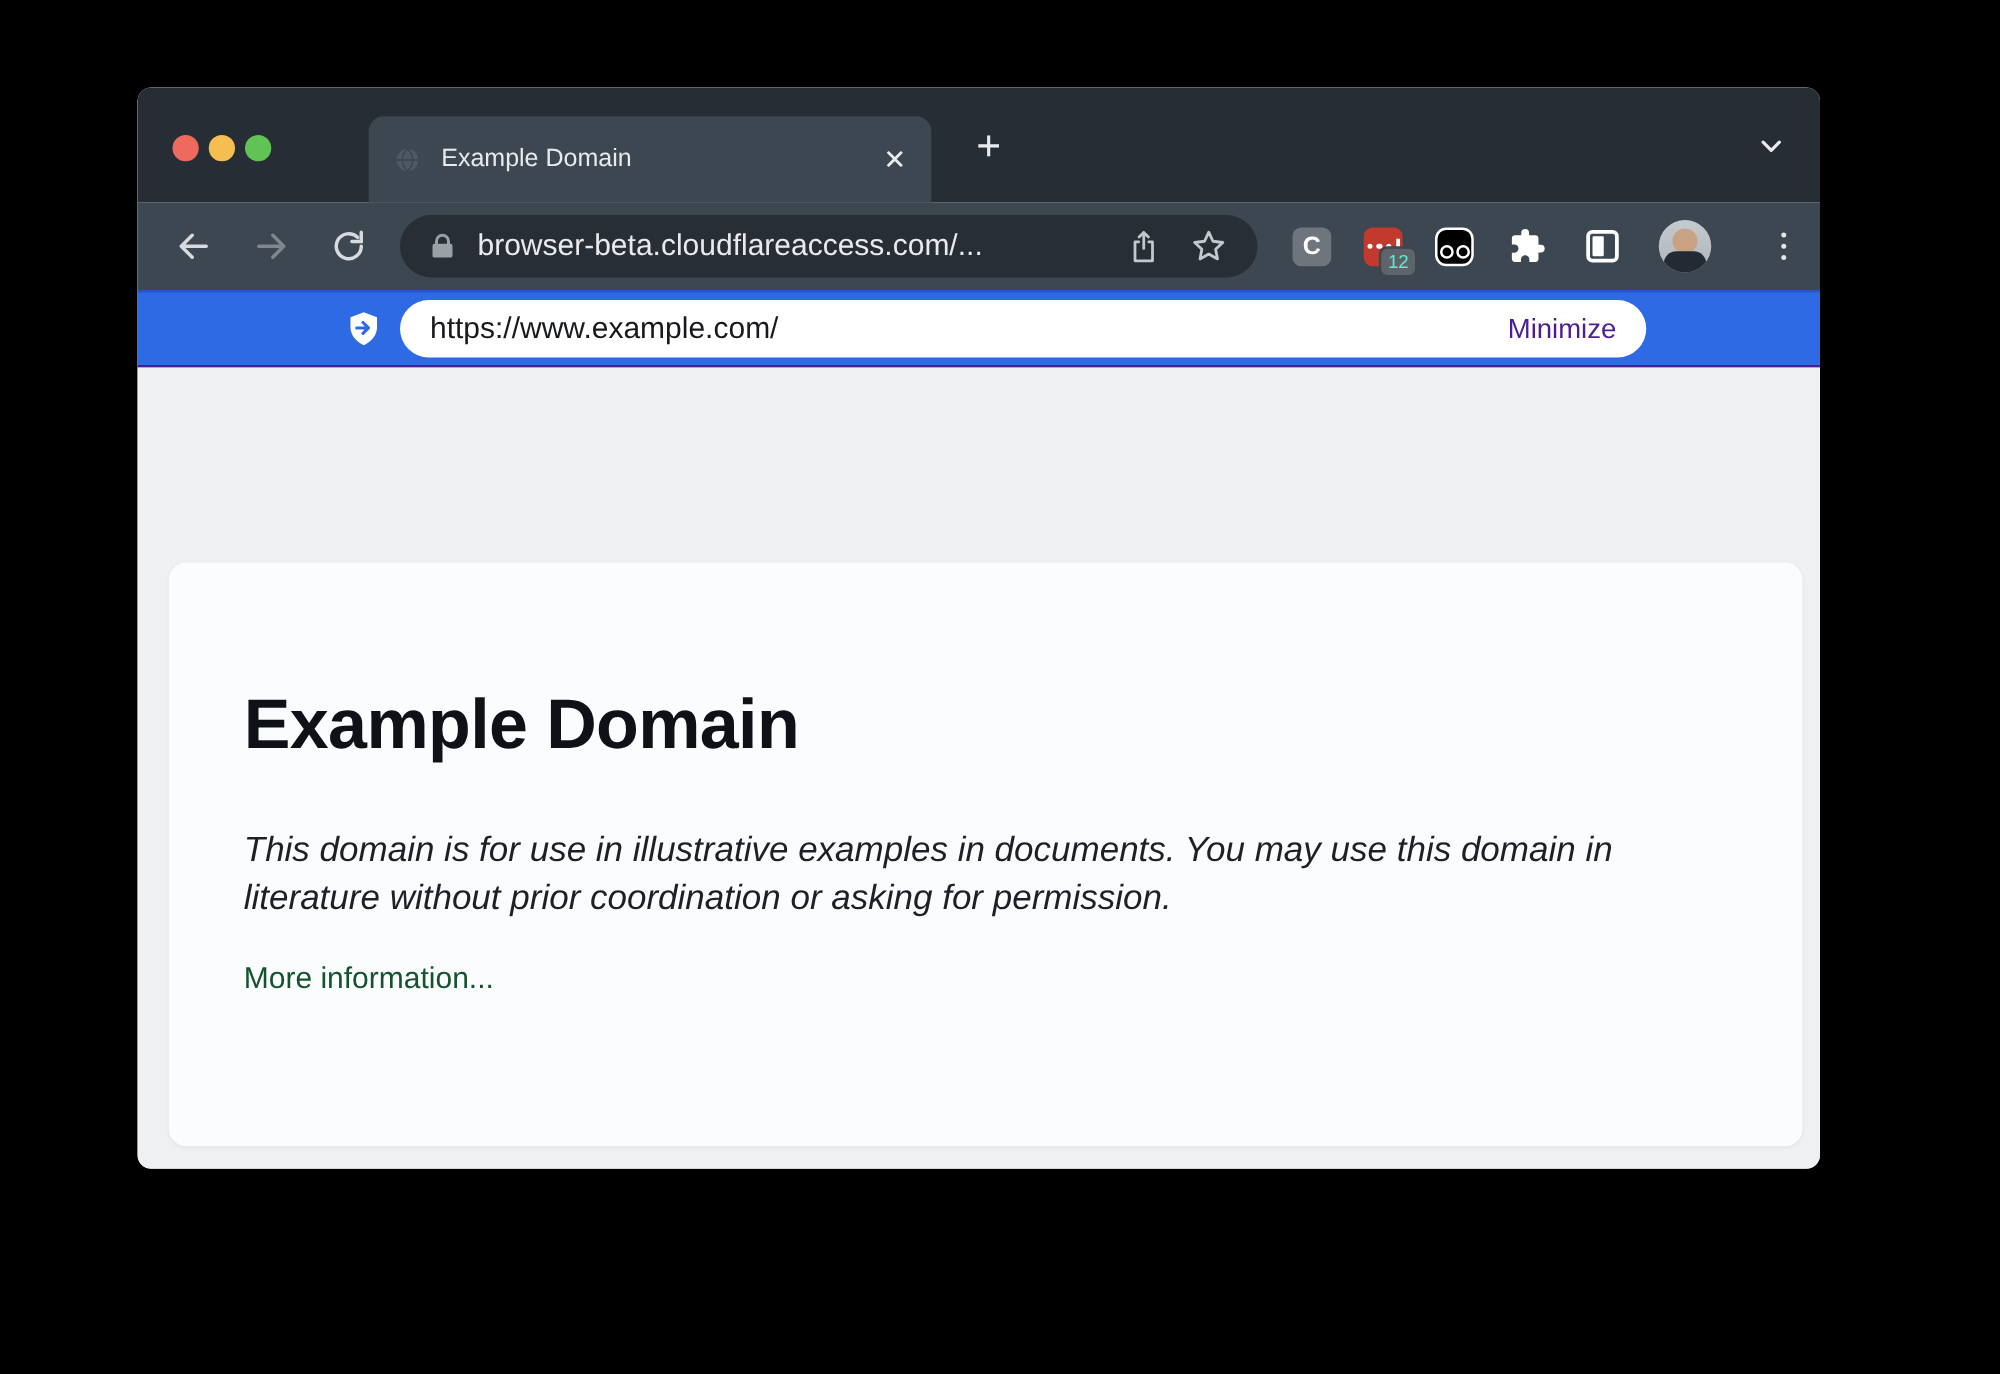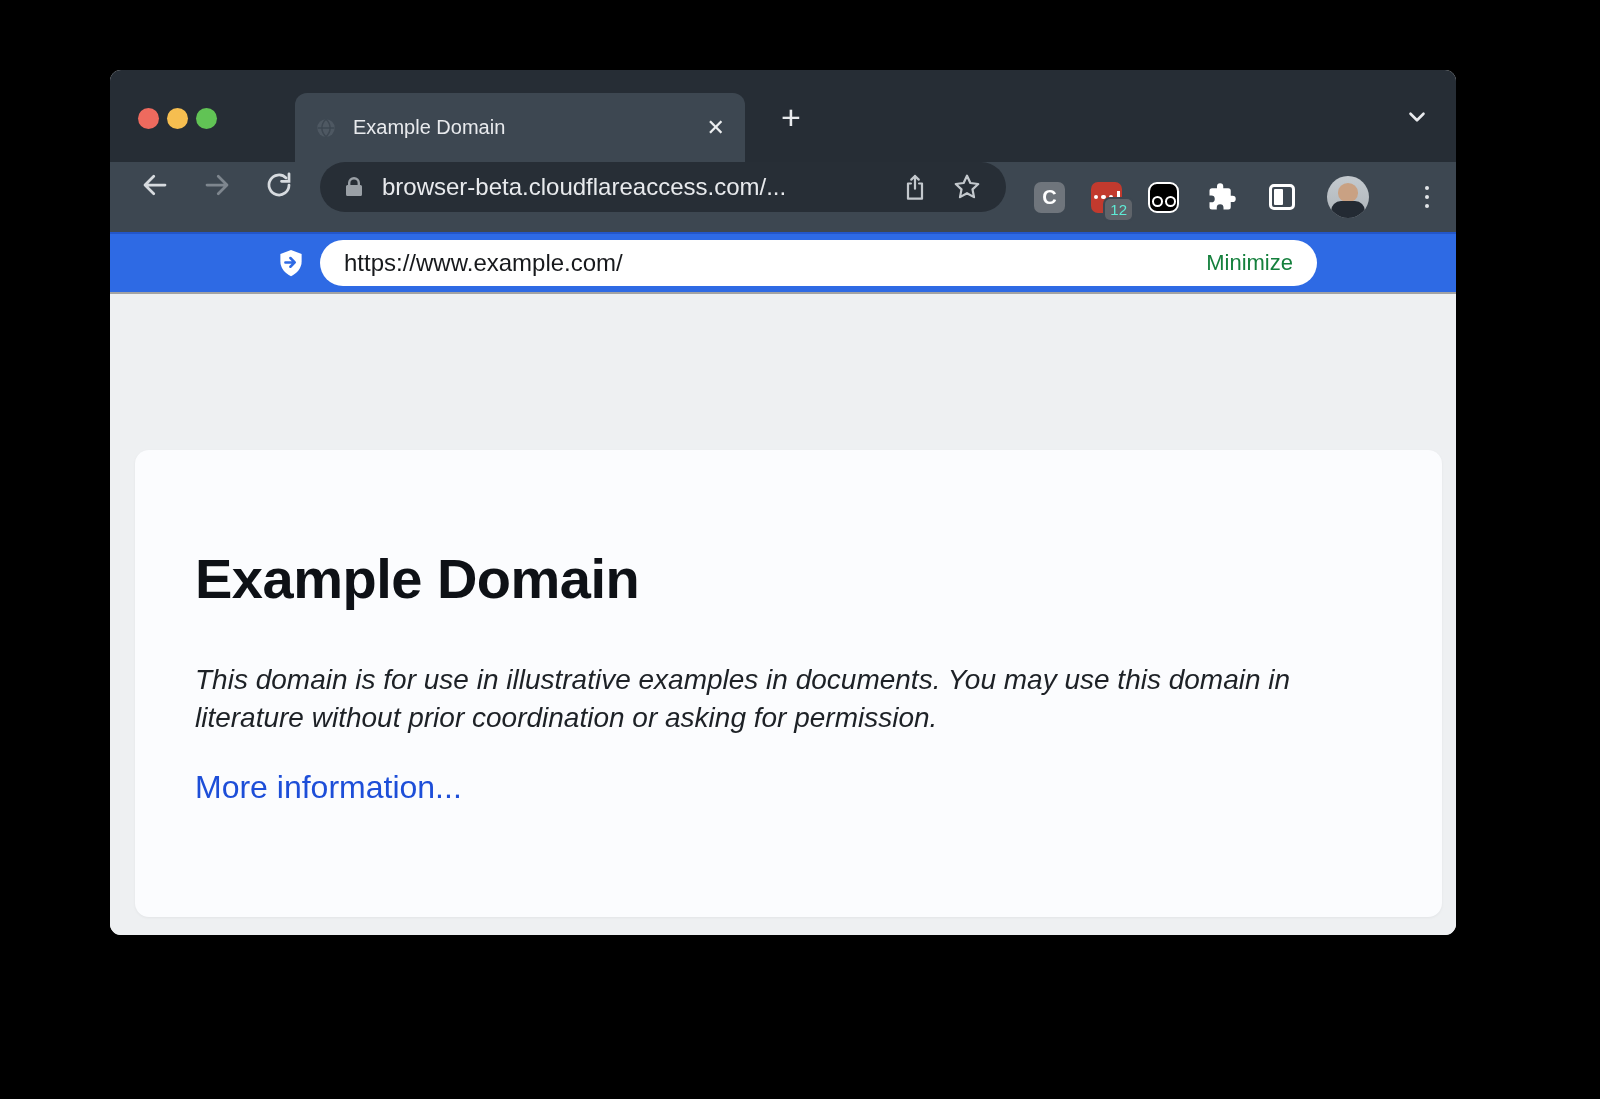--- a/index.html
+++ b/index.html
@@ -26,21 +26,21 @@
   .tab-title{ color:#e8eaed; font-size:20px; margin-left:16px; white-space:nowrap; }
   .tab-close{ margin-left:auto; color:#eceef0; font-size:22px; line-height:1; cursor:default; }
 
   .newtab-btn{
     position:absolute; left:658px; top:24px; width:46px; height:46px;
     color:#e8eaed; font-size:34px; font-weight:300; display:flex; align-items:center; justify-content:center;
   }
   .tabsearch-btn{ position:absolute; right:26px; top:34px; width:26px; height:26px; color:#e8eaed; }
 
   
-  .toolbar{ height:70px; background:#3d4751; flex:none; display:flex; padding:0 22px; }
+  .toolbar{ height:70px; background:#3d4751; flex:none; display:flex; align-items:center; padding:0 22px; }
   .nav-btn{ width:46px; height:46px; display:flex; align-items:center; justify-content:center; flex:none; }
   .nav-btn + .nav-btn{ margin-left:16px; }
   .nav-btn svg{ stroke:#d7dbdf; }
   .nav-btn.disabled svg{ stroke:#7e868e; }
 
   .omnibox{
     margin-left:18px; width:686px; height:50px; border-radius:26px; background:#272e36;
     display:flex; align-items:center; padding:0 22px; flex:none;
   }
   .lock-icon{ flex:none; }
@@ -73,42 +73,42 @@
   }
   .avatar .head{ position:absolute; left:11px; top:7px; width:20px; height:19px; border-radius:50% 50% 46% 46%; background:#c9a183; }
   .avatar .body{ position:absolute; left:4px; top:25px; width:34px; height:20px; border-radius:10px 10px 0 0; background:#232a33; }
 
   .menu-btn{ margin-left:22px; display:flex; flex-direction:column; gap:4.5px; width:20px; align-items:center; flex:none; }
   .menu-btn i{ width:4.5px; height:4.5px; border-radius:50%; background:#e3e6e9; }
 
   
   .iso-bar{
     height:62px; flex:none; background:#2e6ae4;
-    border-top:2px solid #2356c9; border-bottom:2px solid #a3a3a3;
+    border-top:2px solid #2356c9; border-bottom:2px solid #4c1d95;
     display:flex; align-items:center;
   }
   .iso-shield{ margin-left:166px; flex:none; }
   .iso-pill{
     margin-left:14px; width:997px; height:46px; border-radius:23px; background:#fff;
     display:flex; align-items:center; padding:0 24px;
   }
   .iso-url{ color:#17191c; font-size:24px; white-space:nowrap; }
   .iso-spacer{ flex:1; }
-  .iso-minimize{ color:#15803d; font-size:22px; white-space:nowrap; }
+  .iso-minimize{ color:#4c1d95; font-size:22px; white-space:nowrap; }
 
   
   .content{ flex:1; background:#eef0f2; position:relative; }
   .page-card{
     position:absolute; left:25px; right:14px; top:156px; bottom:18px;
     background:#fbfcfe; border-radius:14px; padding:96px 60px 0 60px;
     box-shadow:0 1px 3px rgba(0,0,0,.05);
   }
   .page-card h1{ font-size:56px; font-weight:bold; color:#0e1116; letter-spacing:-.5px; }
   .page-card p.body-text{ margin-top:50px; font-size:28px; line-height:38px; color:#1d2126; max-width:1150px;font-style:italic; }
-  .page-card a.more-link{ display:inline-block; margin-top:32px; font-size:32px; color:#1d4ed8; text-decoration:none; }
+  .page-card a.more-link{ display:inline-block; margin-top:32px; font-size:24px; color:#14532d; text-decoration:none; }
 </style>
 </head>
 <body>
 
 <div class="browser-window">
 
   <div class="tabstrip">
     <div class="traffic-lights">
       <span class="light red"></span>
       <span class="light yellow"></span>

